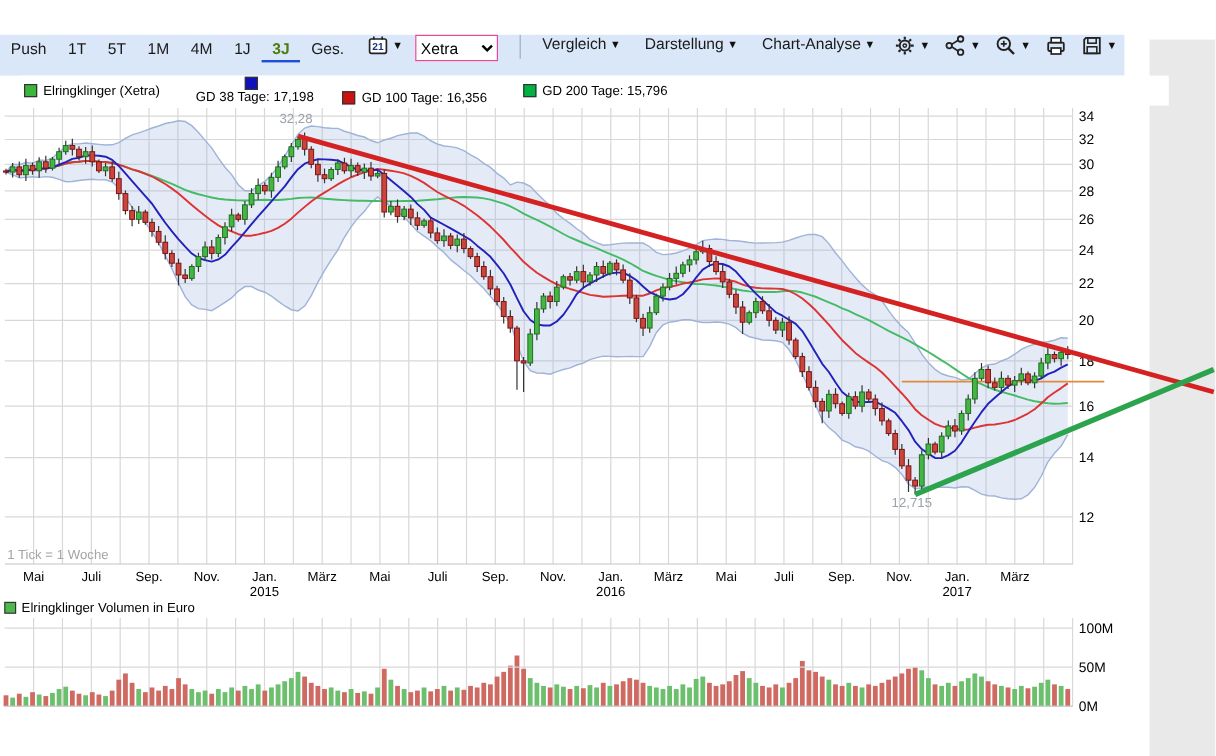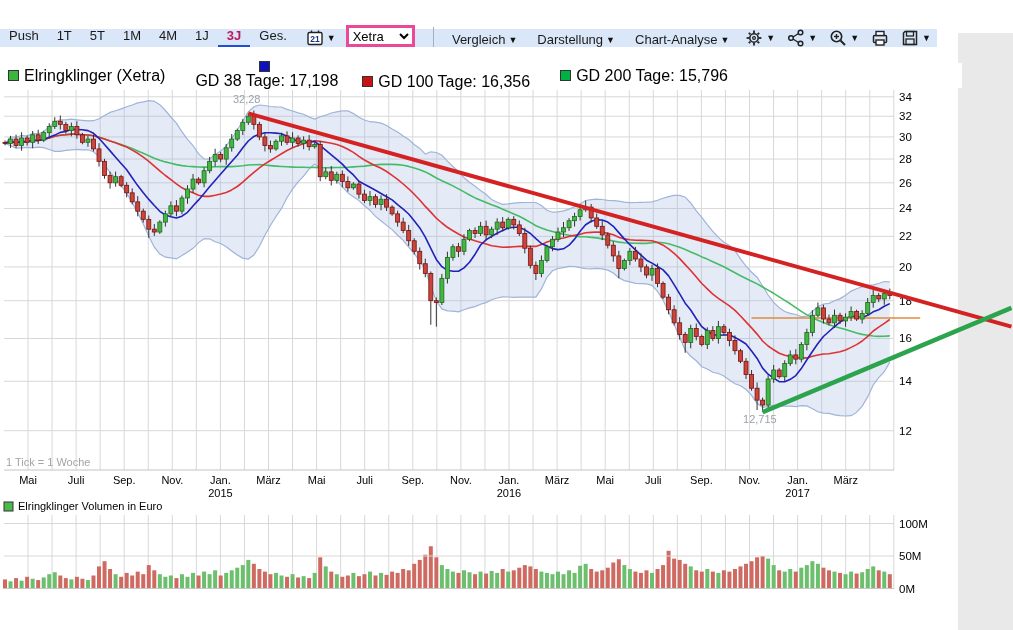--- a/index.html
+++ b/index.html
@@ -1,30 +1,30 @@
 <!DOCTYPE html>
 <html><head>
 <meta charset="utf-8">
 <style>
   html,body{margin:0;padding:0;background:#fff;font-family:"Liberation Sans",sans-serif;}
   #stage{position:relative;width:1013px;height:630px;overflow:hidden;background:#fff;}
   .topstrip{position:absolute;left:0;top:0;width:1013px;height:29px;background:#fff;}
   .graypanel{position:absolute;left:958px;top:33px;width:55px;height:597px;background:#e9e9e9;}
-  .toolbar{position:absolute;left:0;top:29px;width:937px;height:18px;background:#d9e7f8;
-           display:flex;align-items:flex-end;font-size:13px;color:#1a1a1a;}
+  .toolbar{position:absolute;left:0;top:29px;width:937px;height:34px;background:#d9e7f8;
+           display:flex;align-items:flex-start;font-size:13px;color:#1a1a1a;}
   .tbtn{padding:4px 9px;cursor:pointer;white-space:nowrap;}
-  .tbtn.active{color:#be185d;border-bottom:2px solid #1f4fd8;padding-bottom:2px;font-weight:bold;}
+  .tbtn.active{color:#4d7c0f;border-bottom:2px solid #1f4fd8;padding-bottom:2px;font-weight:bold;}
   .tsep{width:1px;height:20px;background:#9fb0c4;margin:0 8px;}
   .iconbtn{display:flex;align-items:center;margin:0 6px;cursor:pointer;}
   .caret{font-size:9px;margin-left:3px;color:#111;}
   .menuitem{display:flex;align-items:center;margin:0 10px;cursor:pointer;white-space:nowrap;}
   select.exch{width:148px;height:22px;font-size:13px;margin:0 10px 0 6px;
-              font-family:"Liberation Sans",sans-serif;background:#fff;border:3px solid #ec4899;}
-  .legendbar{position:absolute;left:4px;top:63px;width:958px;height:25px;background:#fff;
-             display:flex;align-items:center;font-size:16px;color:#000;}
+              font-family:"Liberation Sans",sans-serif;background:#fff;border:1px solid #ec4899;}
+  .legendbar{position:absolute;left:16px;top:63px;width:958px;height:25px;background:#fff;
+             display:flex;align-items:center;font-size:11px;color:#000;}
   .legitem{display:flex;align-items:center;white-space:nowrap;}
   .legsq{width:9px;height:9px;border:1px solid #333;margin-right:5px;display:inline-block;}
   svg text{font-family:"Liberation Sans",sans-serif;}
 </style>
 </head>
 <body>
 <div id="stage">
 
 <div class="topstrip"></div>
 <div class="graypanel"></div>

